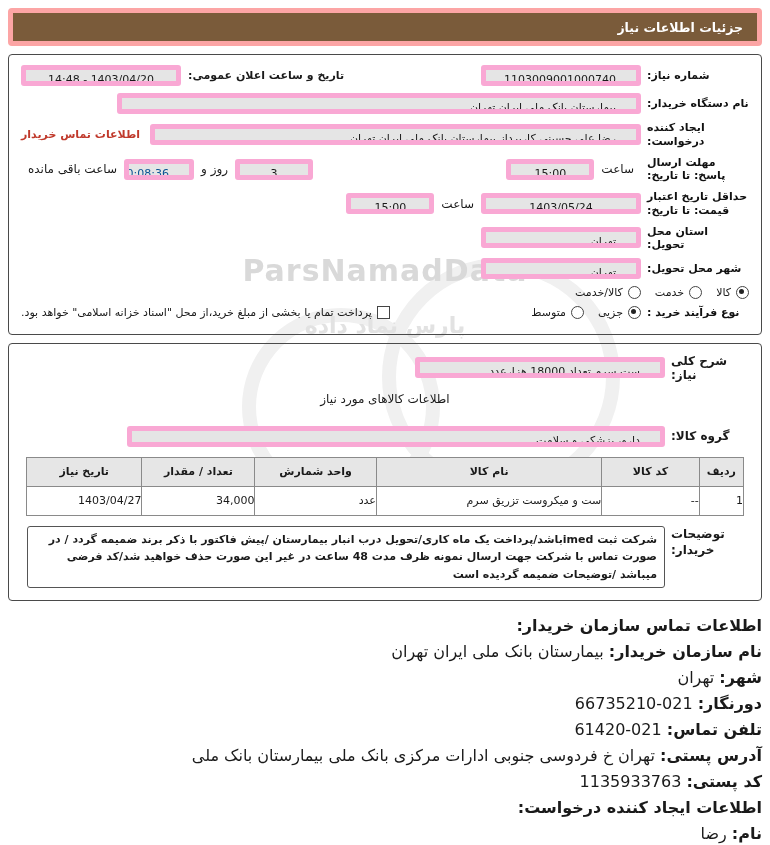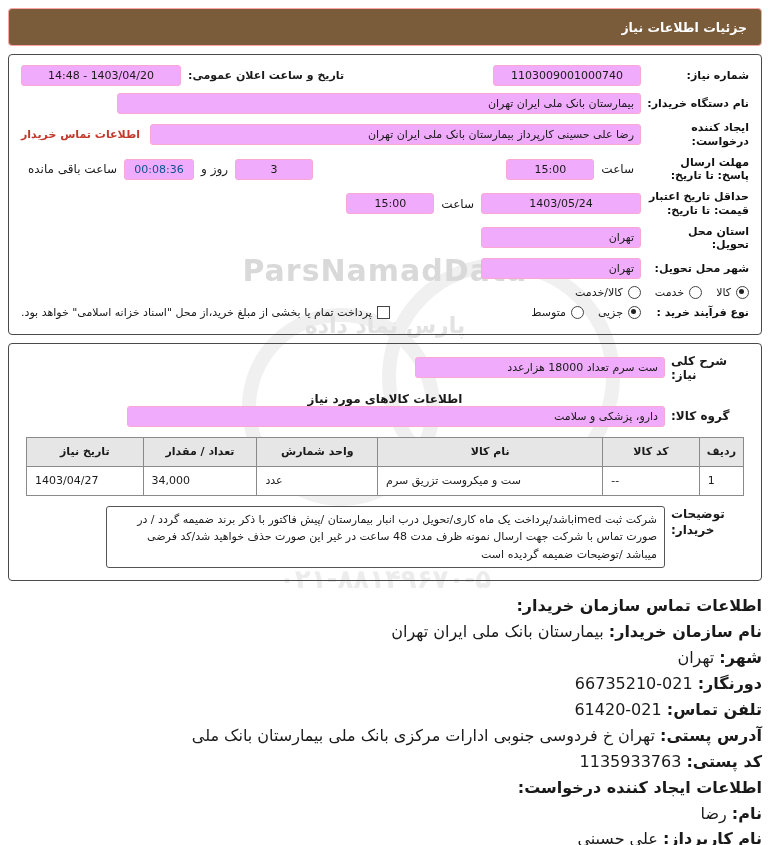--- a/index.html
+++ b/index.html
@@ -20,21 +20,21 @@
     width: 770px;
     height: 845px;
     position: relative;
     box-sizing: border-box;
   }
   
   .header-bar {
     margin: 8px 8px 0 8px;
     height: 38px;
     background: #7a5b3a;
-    border: 1px solid #fca5a5;
+    border: 5px solid #fca5a5;
     border-radius: 4px;
     display: flex;
     align-items: center;
     justify-content: flex-start;
     padding: 0 14px;
     box-sizing: border-box;
   }
   .header-title {
     color: #ffffff;
     font-size: 12.5px;
@@ -102,44 +102,44 @@
   }
   
   .frow {
     display: flex;
     flex-direction: row;
     align-items: center;
     margin-bottom: 7px;
   }
   .lbl {
     width: 108px;
-    text-align: right;
+    text-align: left;
     font-weight: bold;
     font-size: 11px;
     padding-left: 6px;
     box-sizing: border-box;
     color: #111;
     flex: none;
   }
   .lbl.two-line { line-height: 1.25; }
   .fld {
-    border: 1px solid #f9a8d4;
+    border: 5px solid #f9a8d4;
     border-radius: 3px;
     height: 21px;
     line-height: 19px;
-    background: #f0abfc;
-    font-size: 11px;
-    padding: 0 6px;
+    background: #e5e5e5;
+    font-size: 11px;
+    padding: 0 20px;
     box-sizing: border-box;
     text-align: center;
     overflow: hidden;
     white-space: nowrap;
   }
   .fld.right { text-align: right; }
-  .f-num { width: 148px; }
+  .f-num { width: 160px; }
   .f-wide { width: 524px; }
   .f-date { width: 160px; }
   .f-time { width: 88px; }
   .f-days { width: 78px; }
   .f-remain { width: 70px; color:#0b5394; }
   .f-city { width: 160px; }
   .sub-lbl {
     font-size: 11px;
     font-weight: bold;
     padding: 0 7px;
@@ -211,46 +211,46 @@
     width: 78px;
     text-align: left;
     font-weight: bold;
     font-size: 12px;
     padding-left: 6px;
     flex: none;
   }
   .f-desc { width: 250px; }
   .f-group { width: 538px; }
   .section-title {
-    font-weight: bold;
+    font-weight: normal;
     font-size: 12px;
     text-align: center;
-    margin: 6px 0 0 0;
+    margin: 6px 0 20px 0;
   }
   
   table.goods {
     border-collapse: collapse;
     width: 718px;
     margin: 0 auto 10px auto;
     font-size: 11px;
     background: #fff;
   }
   table.goods th {
     background: #e6e6e6;
     border: 1px solid #8a8a8a;
     height: 24px;
     font-weight: bold;
     font-size: 11px;
     padding: 2px 4px;
   }
   table.goods td {
     border: 1px solid #8a8a8a;
     height: 24px;
-    text-align: left;
-    padding: 2px 8px;
+    text-align: right;
+    padding: 2px 0;
     background: #fff;
   }
   .col-row { width: 36px; }
   .col-code { width: 96px; }
   .col-name { width: 236px; }
   .col-unit { width: 120px; }
   .col-qty { width: 112px; }
   .col-date { width: 112px; }
   
   .notes-row {
@@ -264,28 +264,29 @@
     flex: none;
     text-align: left;
     font-weight: bold;
     font-size: 12px;
     padding-left: 6px;
     line-height: 1.4;
   }
   .notes-box {
     border: 1px solid #555;
     border-radius: 3px;
-    width: 559px;
+    width: 638px;
     min-height: 54px;
     background: #fff;
     font-size: 11px;
     line-height: 1.6;
     padding: 4px 7px;
     box-sizing: border-box;
     text-align: right;
+    font-weight: bold;
   }
   
   .contact {
     margin: 12px 8px 0 8px;
     font-size: 16px;
     line-height: 1.62;
     position: relative;
     z-index: 2;
   }
   .contact .hdr { font-weight: bold; }

